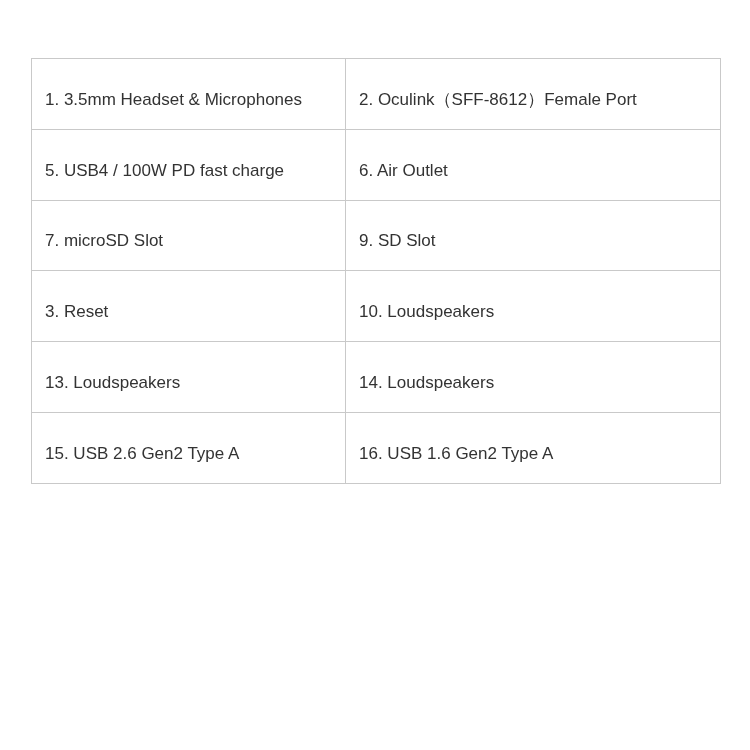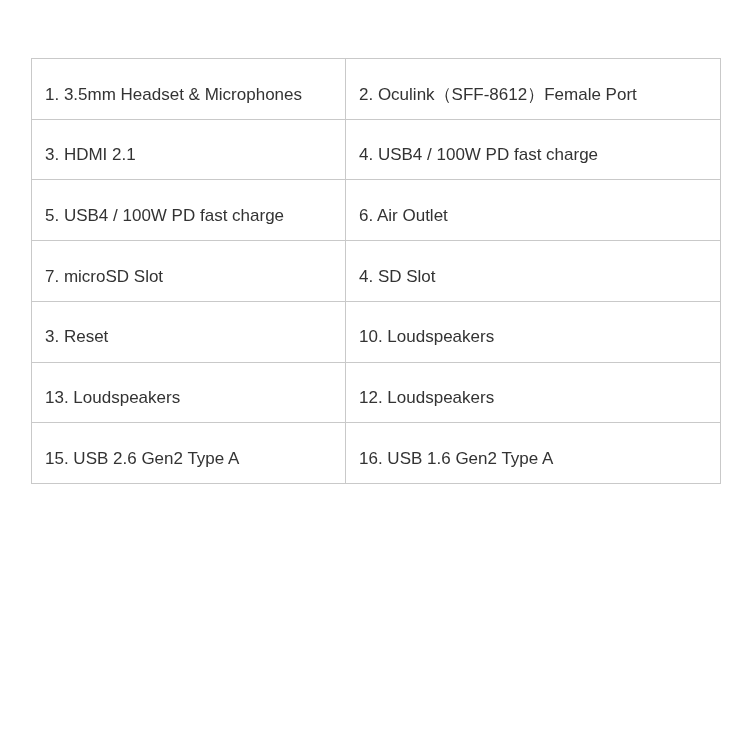--- a/index.html
+++ b/index.html
@@ -46,38 +46,34 @@
     <colgroup>
       <col class="left-col">
       <col class="right-col">
     </colgroup>
     <tbody>
         <tr>
           <td>1. 3.5mm Headset &amp; Microphones</td>
           <td>2. Oculink（SFF-8612）Female Port</td>
         </tr>
         <tr>
-          <td>3. HDMI 2.1</td>
-          <td>4. USB4 / 100W PD fast charge</td>
-        </tr>
-        <tr>
           <td>5. USB4 / 100W PD fast charge</td>
           <td>6. Air Outlet</td>
         </tr>
         <tr>
           <td>7. microSD Slot</td>
-          <td>4. SD Slot</td>
+          <td>9. SD Slot</td>
         </tr>
         <tr>
           <td>3. Reset</td>
           <td>10. Loudspeakers</td>
         </tr>
         <tr>
           <td>13. Loudspeakers</td>
-          <td>12. Loudspeakers</td>
+          <td>14. Loudspeakers</td>
         </tr>
         <tr>
           <td>15. USB 2.6 Gen2 Type A</td>
           <td>16. USB 1.6 Gen2 Type A</td>
         </tr>
       </tbody>
   </table>
 </div>
 
 </body></html>

